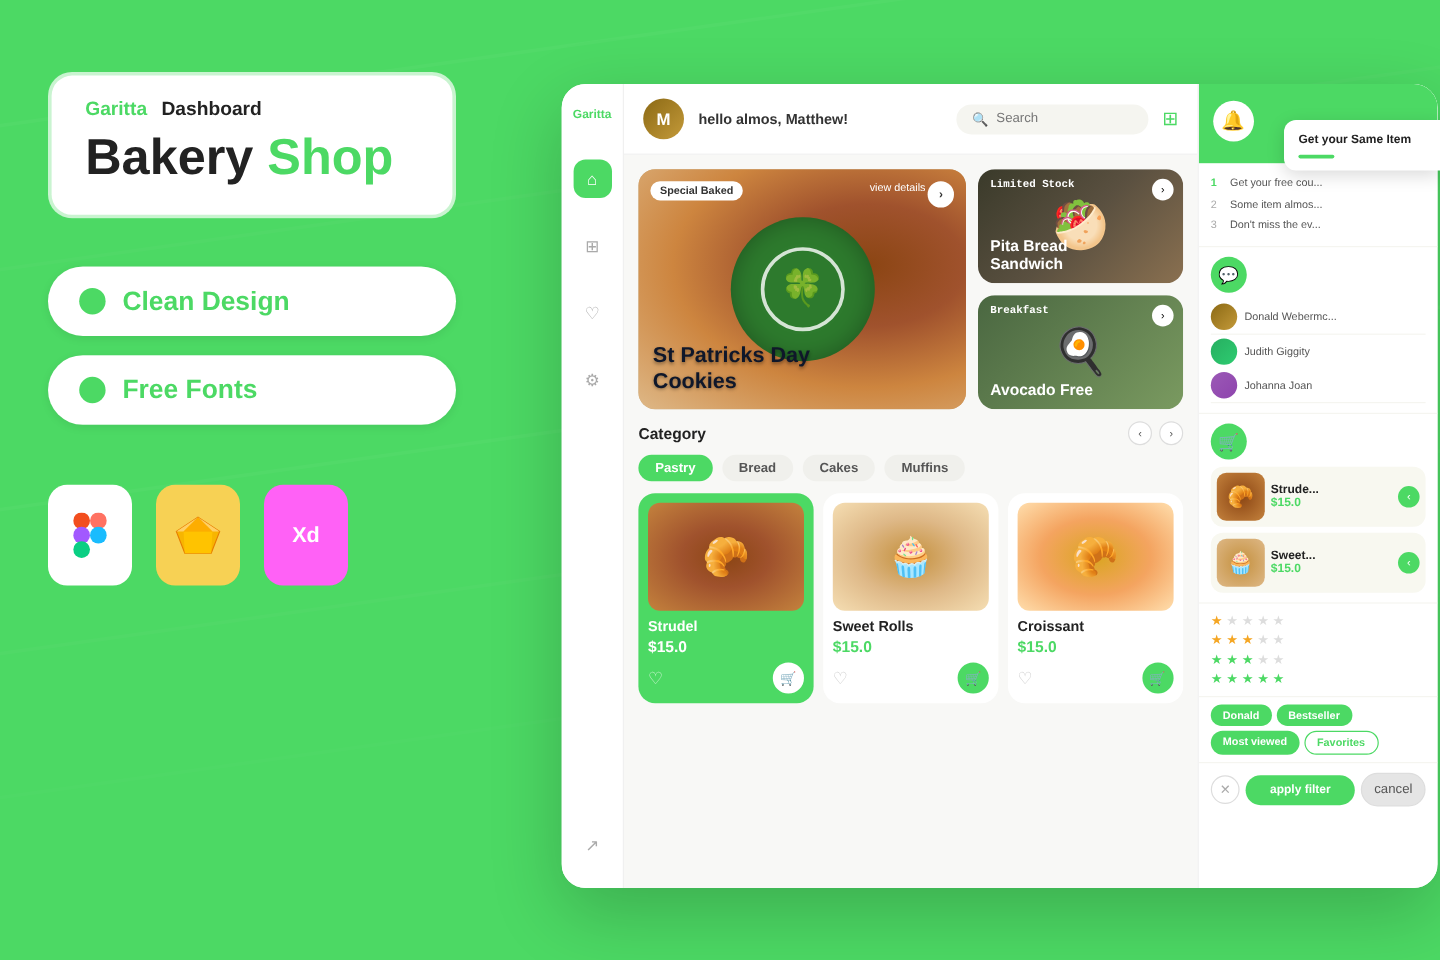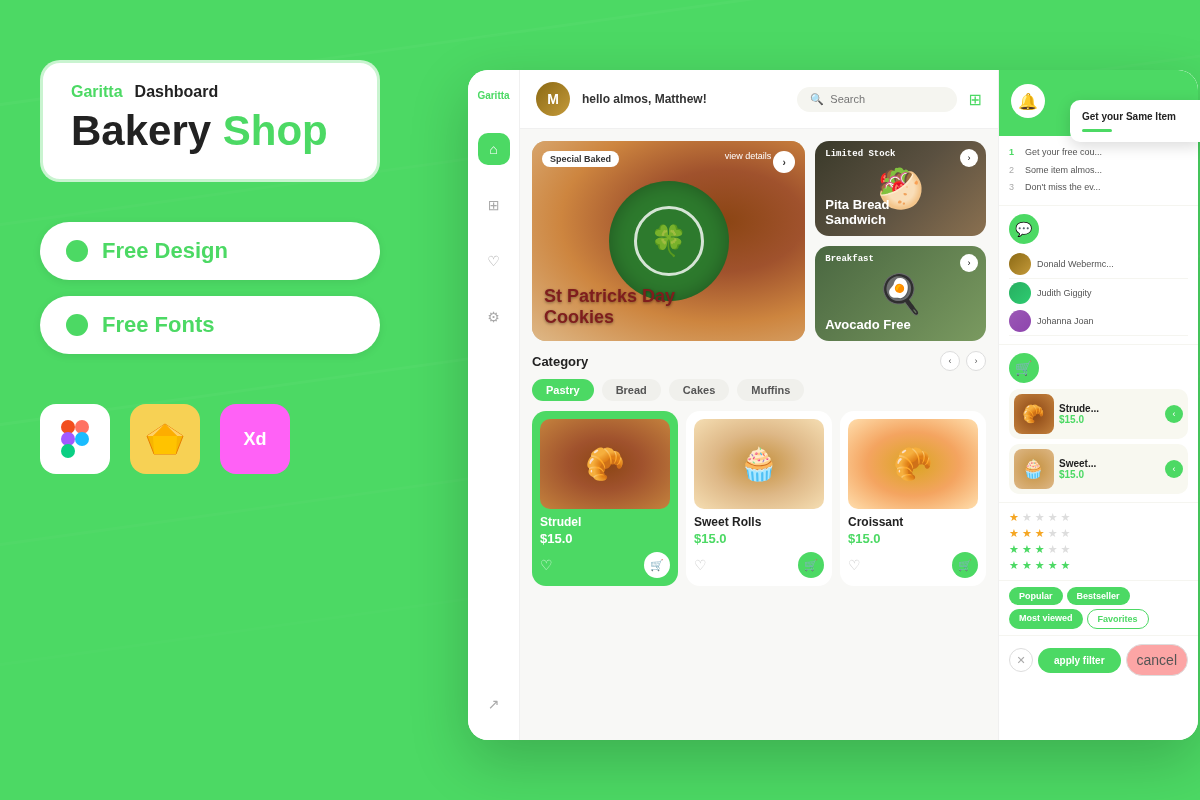--- a/index.html
+++ b/index.html
@@ -93,21 +93,21 @@
       font-weight: 700;
       color: #4CD964;
     }
 
     .tool-icons {
       display: flex;
       gap: 20px;
     }
     .tool-icon-box {
       width: 70px;
-      height: 70px;
+      height: 84px;
       border-radius: 16px;
       display: flex;
       align-items: center;
       justify-content: center;
       font-size: 28px;
     }
     .tool-figma { background: white; }
     .tool-sketch { background: #F7D154; }
     .tool-xd { background: #FF61F6; }
 
@@ -280,21 +280,21 @@
       position: absolute;
       top: 10px;
       right: 34px;
       color: white;
       font-size: 9px;
     }
     .banner-title {
       position: absolute;
       bottom: 12px;
       left: 12px;
-      color: #7f1d1d;
+      color: #0f172a;
       font-size: 18px;
       font-weight: 800;
       text-shadow: 0 1px 3px rgba(0,0,0,0.4);
       line-height: 1.2;
     }
 
     .banner-side {
       flex: 1;
       display: flex;
       flex-direction: column;
@@ -505,21 +505,21 @@
       <span class="brand-sub">Dashboard</span>
     </div>
     <div class="brand-title">
       <span style="color:#222">Bakery</span><span style="color:#4CD964"> Shop</span>
     </div>
   </div>
 
   <div class="feature-pills">
     <div class="feature-pill">
       <div class="pill-dot"></div>
-      <span class="pill-label">Free Design</span>
+      <span class="pill-label">Clean Design</span>
     </div>
     <div class="feature-pill">
       <div class="pill-dot"></div>
       <span class="pill-label">Free Fonts</span>
     </div>
   </div>
 
   <div class="tool-icons">
     <div class="tool-icon-box tool-figma">
       <svg width="28" height="38" viewBox="0 0 28 38" fill="none">
@@ -760,30 +760,30 @@
       <div style="display:flex;gap:3px;">
         <span style="color:#4CD964;font-size:11px;">★</span>
         <span style="color:#4CD964;font-size:11px;">★</span>
         <span style="color:#4CD964;font-size:11px;">★</span>
         <span style="color:#4CD964;font-size:11px;">★</span>
         <span style="color:#4CD964;font-size:11px;">★</span>
       </div>
     </div>
 
     <div style="padding:6px 10px;display:flex;flex-wrap:wrap;gap:4px;border-bottom:1px solid #f5f5f0;">
-      <div style="padding:4px 10px;border-radius:20px;background:#4CD964;color:white;font-size:9px;font-weight:600;cursor:pointer;">Popular</div>
+      <div style="padding:4px 10px;border-radius:20px;background:#4CD964;color:white;font-size:9px;font-weight:600;cursor:pointer;">Donald</div>
       <div style="padding:4px 10px;border-radius:20px;background:#4CD964;color:white;font-size:9px;font-weight:600;cursor:pointer;">Bestseller</div>
       <div style="padding:4px 10px;border-radius:20px;background:#4CD964;color:white;font-size:9px;font-weight:600;cursor:pointer;">Most viewed</div>
       <div style="padding:4px 10px;border-radius:20px;background:white;color:#4CD964;border:1px solid #4CD964;font-size:9px;font-weight:600;cursor:pointer;">Favorites</div>
     </div>
 
     <div style="padding:8px 10px;display:flex;gap:5px;align-items:center;">
       <div style="width:24px;height:24px;border-radius:50%;border:1px solid #ddd;background:white;display:flex;align-items:center;justify-content:center;font-size:11px;cursor:pointer;color:#aaa;">✕</div>
       <button style="flex:1;background:#4CD964;color:white;border:none;border-radius:20px;padding:7px 0;font-size:10px;font-weight:700;cursor:pointer;">apply filter</button>
-      <button style="padding:7px 10px;background:#fca5a5;border:1px solid #ddd;border-radius:20px;font-size:14px;color:#555;cursor:pointer;">cancel</button>
+      <button style="padding:7px 10px;background:#e5e5e5;border:1px solid #ddd;border-radius:20px;font-size:11px;color:#555;cursor:pointer;">cancel</button>
     </div>
 
   </div>
 
 </div>
 
 <div style="position:absolute;right:0;top:100px;width:130px;background:white;border-radius:10px 0 0 10px;padding:10px 12px;box-shadow:0 4px 15px rgba(0,0,0,0.15);">
   <div style="font-size:10px;font-weight:700;color:#222;line-height:1.4;">Get your Same Item</div>
   <div style="width:30px;height:3px;background:#4CD964;border-radius:2px;margin-top:5px;"></div>
 </div>

